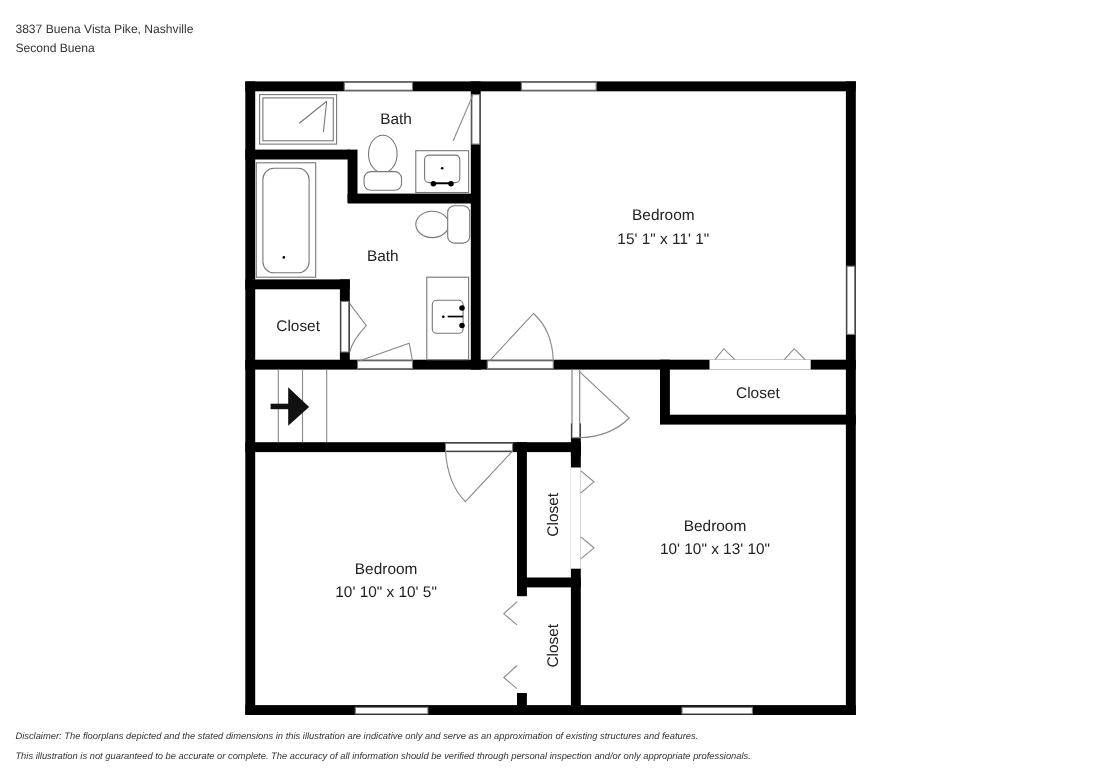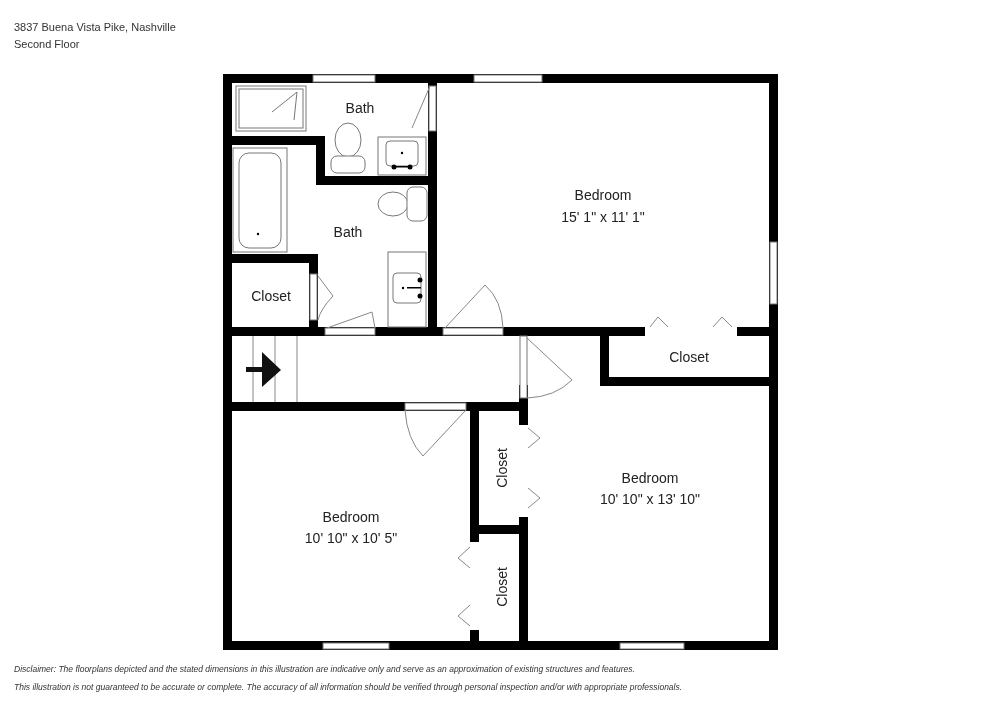--- a/index.html
+++ b/index.html
@@ -6,21 +6,21 @@
   body{width:1000px;height:707px;position:relative;overflow:hidden;font-family:"Liberation Sans",sans-serif;color:#222;}
   .hdr{position:absolute;left:14px;font-size:11px;color:#333;}
   .disc{position:absolute;left:14px;font-size:8.5px;color:#333;white-space:nowrap;font-style:italic;}
   svg{position:absolute;left:0;top:0;}
   .lbl{font-family:"Liberation Sans",sans-serif;font-size:14px;fill:#222;}
 </style>
 </head>
 <body>
 
 <div class="hdr" style="top:21px;text-align:center;">3837 Buena Vista Pike, Nashville</div>
-<div class="hdr" style="top:38px;">Second Floor</div>
+<div class="hdr" style="top:38px;">Second Buena</div>
 
 <svg width="1000" height="707" viewBox="0 0 1000 707">
 
   <g fill="#000">
 
     <rect x="223" y="74" width="555" height="9"></rect>
 
     <rect x="223" y="74" width="9" height="576"></rect>
 
     <rect x="223" y="641" width="555" height="9"></rect>
@@ -142,13 +142,13 @@
   <text class="lbl" x="689" y="362" text-anchor="middle">Closet</text>
   <text class="lbl" x="351" y="522" text-anchor="middle">Bedroom</text>
   <text class="lbl" x="351" y="543" text-anchor="middle">10' 10" x 10' 5"</text>
   <text class="lbl" x="650" y="483" text-anchor="middle">Bedroom</text>
   <text class="lbl" x="650" y="504" text-anchor="middle">10' 10" x 13' 10"</text>
   <text class="lbl" x="0" y="0" text-anchor="middle" transform="translate(507,468) rotate(-90)">Closet</text>
   <text class="lbl" x="0" y="0" text-anchor="middle" transform="translate(507,587) rotate(-90)">Closet</text>
 </svg>
 
 <div class="disc" style="top:664px;">Disclaimer: The floorplans depicted and the stated dimensions in this illustration are indicative only and serve as an approximation of existing structures and features.</div>
-<div class="disc" style="top:682px;">This illustration is not guaranteed to be accurate or complete. The accuracy of all information should be verified through personal inspection and/or with appropriate professionals.</div>
+<div class="disc" style="top:682px;">This illustration is not guaranteed to be accurate or complete. The accuracy of all information should be verified through personal inspection and/or only appropriate professionals.</div>
 
 </body></html>

